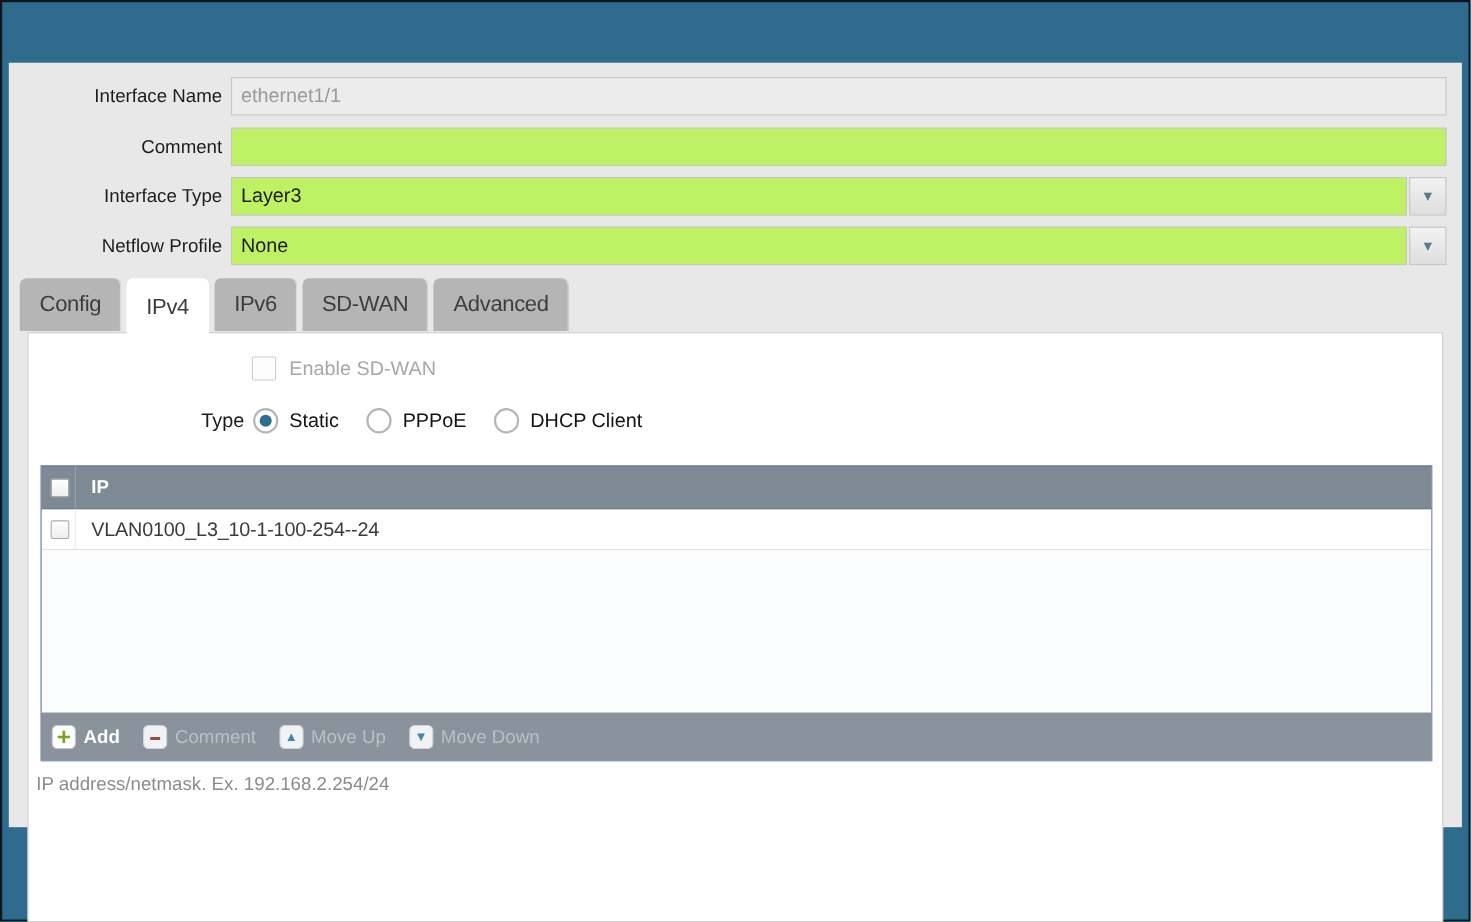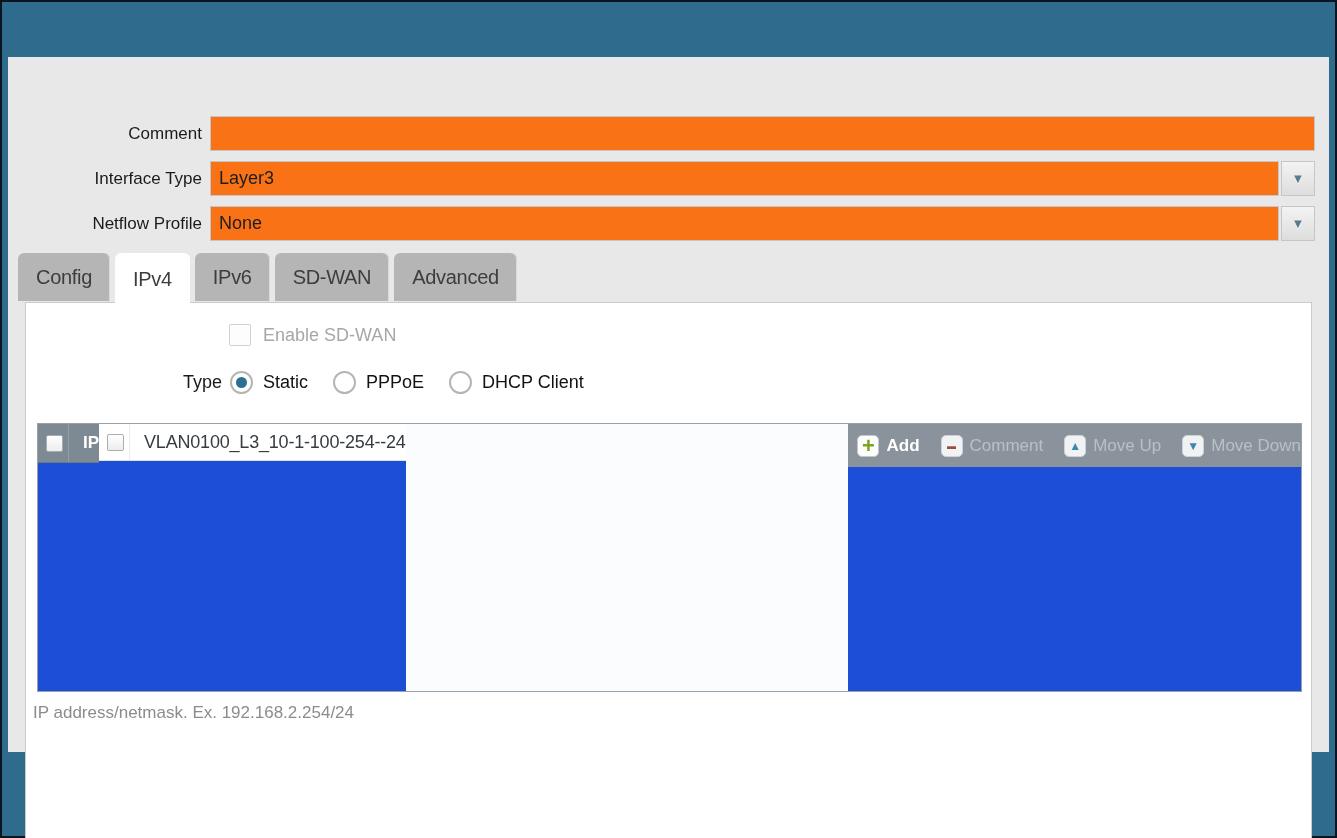--- a/index.html
+++ b/index.html
@@ -46,21 +46,21 @@
     line-height:22px; cursor:pointer; }
 
   
   .content { position:absolute; left:6px; right:6px; top:55px; height:695px;
     background:var(--body-bg); }
 
   .frow { position:absolute; left:0; right:14px; height:35px; display:flex; }
   .flabel { width:194px; margin-right:8px; text-align:right; font-size:17px;
     line-height:35px; color:var(--label-text); white-space:nowrap; }
   .finput { flex:1; height:35px; border:1px solid var(--input-border);
-    background:#f97316; font-family:"Liberation Sans", sans-serif;
+    background:#bef264; font-family:"Liberation Sans", sans-serif;
     font-size:18px; color:#1d1d1d; padding:0 8px; outline:none; min-width:0; }
   .finput:disabled { background:var(--disabled-bg); color:var(--disabled-text); }
   .combo { flex:1; display:flex; }
   .dd-btn { width:34px; height:35px; margin-left:2px; border:1px solid var(--input-border);
     background:linear-gradient(#f3f3f3,#dddddd); display:flex; align-items:center;
     justify-content:center; cursor:pointer; }
   .dd-arrow { font-size:13px; color:var(--dd-arrow); text-shadow:0 1px 0 #fff; }
 
   
   .tabs { position:absolute; left:10px; top:196px; height:53px; display:flex;
@@ -84,21 +84,21 @@
   .type-label { width:196px; text-align:right; font-size:18px; color:var(--label-text); }
   .radio { width:23px; height:23px; border-radius:50%; border:2px solid #b5b5b5;
     background:#fff; margin-left:8px; position:relative; cursor:pointer; }
   .radio.selected::after { content:""; position:absolute; left:4px; top:4px;
     width:11px; height:11px; border-radius:50%; background:var(--radio-selected); }
   .radio-label { margin-left:10px; font-size:18px; color:#121212; }
   .gap { margin-left:25px; }
 
   
   .ip-table { position:absolute; left:11px; top:120px; width:1265px; height:269px;
-    border:1px solid var(--table-border); display:flex; flex-direction:row;
+    border:1px solid var(--table-border); display:flex; flex-direction:column;
     background:#1d4ed8; }
   .t-header { height:39px; background:var(--table-header);
     border-bottom:1px solid #6e7a83; display:flex; align-items:center; }
   .t-cbcell { width:31px; align-self:stretch; display:flex; align-items:center;
     padding-left:8px; border-right:1px solid #959fa7; }
   .t-cb { width:17px; height:17px; border:1px solid #a9adb0; border-radius:2px;
     background:linear-gradient(#fff,#ededed); cursor:pointer; }
   .t-header .col-label { padding-left:14px; font-size:17px; font-weight:600; color:#fff; }
   .t-row { height:37px; background:#fff; border-bottom:1px solid #e2e2e2;
     display:flex; align-items:center; cursor:pointer; }
@@ -132,20 +132,24 @@
   .btn-cancel { right:25px; width:130px; background:var(--cancel-bg); }
 </style>
 </head>
 <body>
 
 <div class="dialog">
 
 
   <div class="content">
 
+    <div class="frow" style="top:13px">
+      <label class="flabel">Interface Name</label>
+      <input class="finput" disabled="" value="ethernet1/1" style="">
+    </div>
 
     <div class="frow" style="top:59px">
       <label class="flabel">Comment</label>
       <input class="finput" value="" style="">
     </div>
 
     <div class="frow" style="top:104px">
       <label class="flabel">Interface Type</label>
       <div class="combo">
         <input class="finput" readonly="" value="Layer3" style="">

